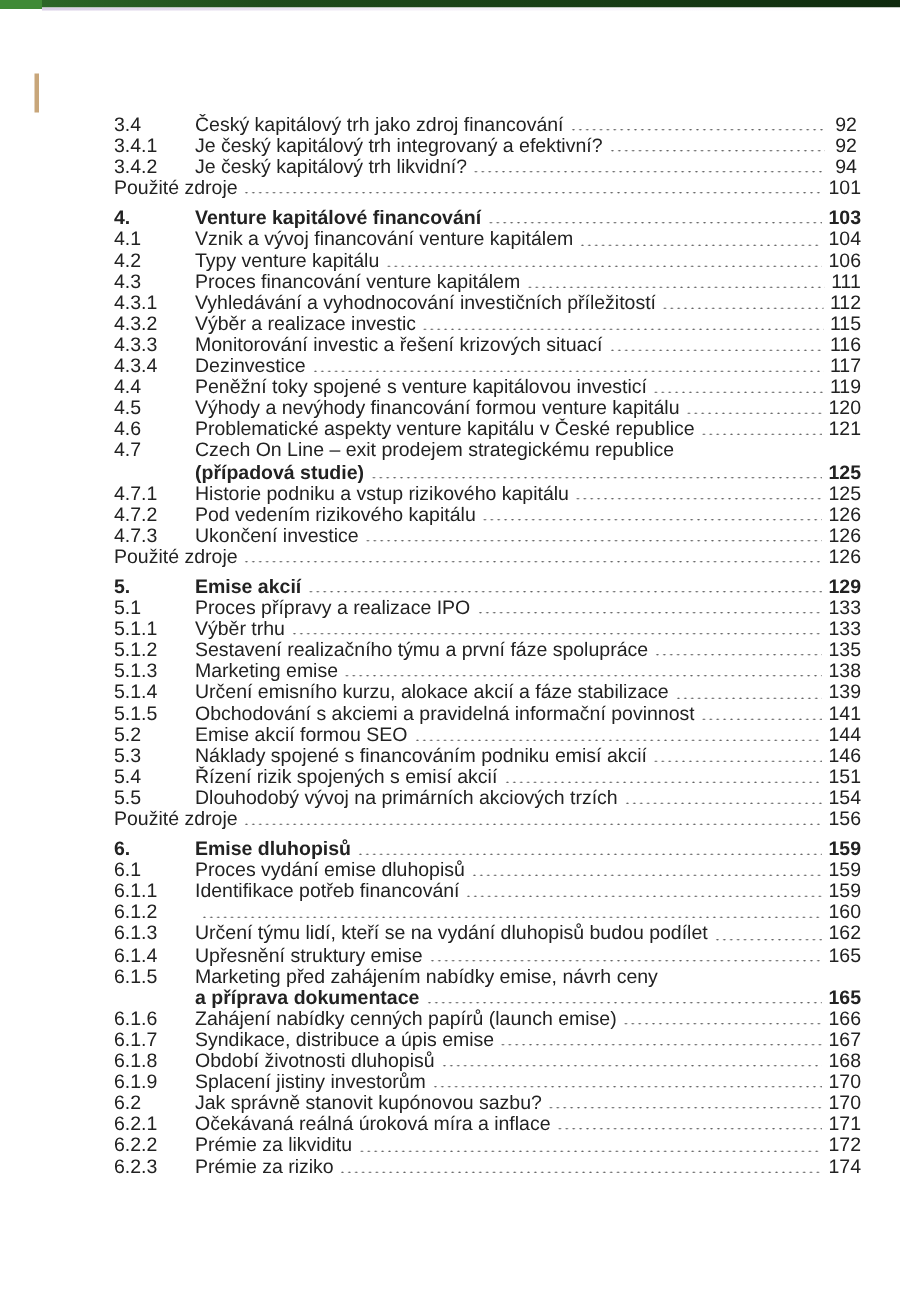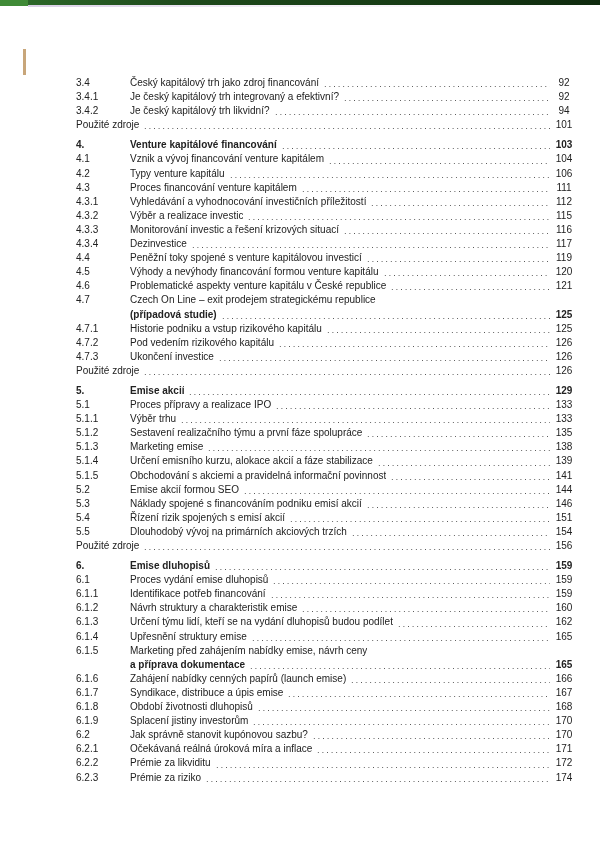--- a/index.html
+++ b/index.html
@@ -20,21 +20,21 @@
   }
   .margin-mark {
     position: absolute; left: 23px; top: 49px; width: 3px; height: 26px;
     background: #c8a67a;
   }
   .toc {
     position: absolute; left: 76px; top: 76px; width: 498px;
   }
   .row {
     display: flex; align-items: baseline; height: 14.1px; line-height: 14.1px;
-    font-size: 10px; white-space: nowrap;
+    font-size: 13px; white-space: nowrap;
   }
   .num { width: 54px; flex: 0 0 54px; }
   .num.wide { width: auto; flex: 0 0 auto; margin-right: 0; }
   .title { flex: 0 1 auto; overflow: hidden; }
   .leader {
     flex: 1 1 auto; margin: 0 4px; height: 1px; align-self: flex-end; margin-bottom: 3px;
     background-image: radial-gradient(circle, #555 0.6px, transparent 0.8px);
     background-size: 4.6px 2px; background-repeat: repeat-x; background-position: left center;
     min-width: 10px;
   }
@@ -264,21 +264,20 @@
       <span class="page">159</span>
     </div>
     <div class="row">
       <span class="num">6.1.1</span>
       <span class="title">Identifikace potřeb financování</span>
       <span class="leader"></span>
       <span class="page">159</span>
     </div>
     <div class="row">
       <span class="num">6.1.2</span>
-      <span class="title">Návrh struktury a charakteristik emise</span>
       <span class="leader"></span>
       <span class="page">160</span>
     </div>
     <div class="row">
       <span class="num">6.1.3</span>
       <span class="title">Určení týmu lidí, kteří se na vydání dluhopisů budou podílet</span>
       <span class="leader"></span>
       <span class="page">162</span>
     </div>
     <div class="row">

